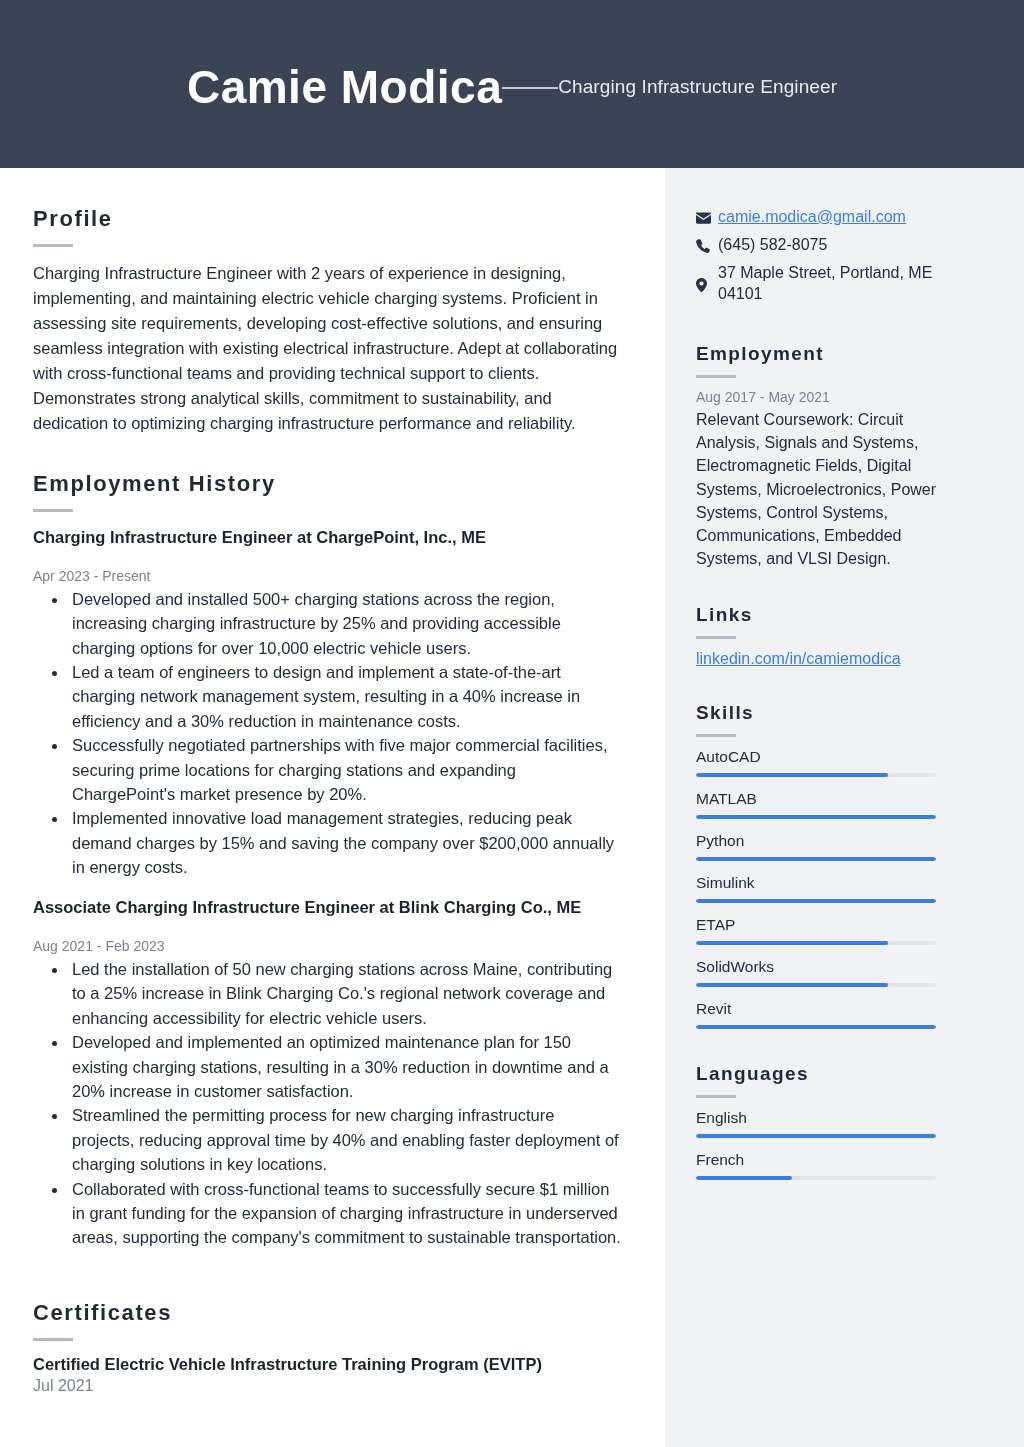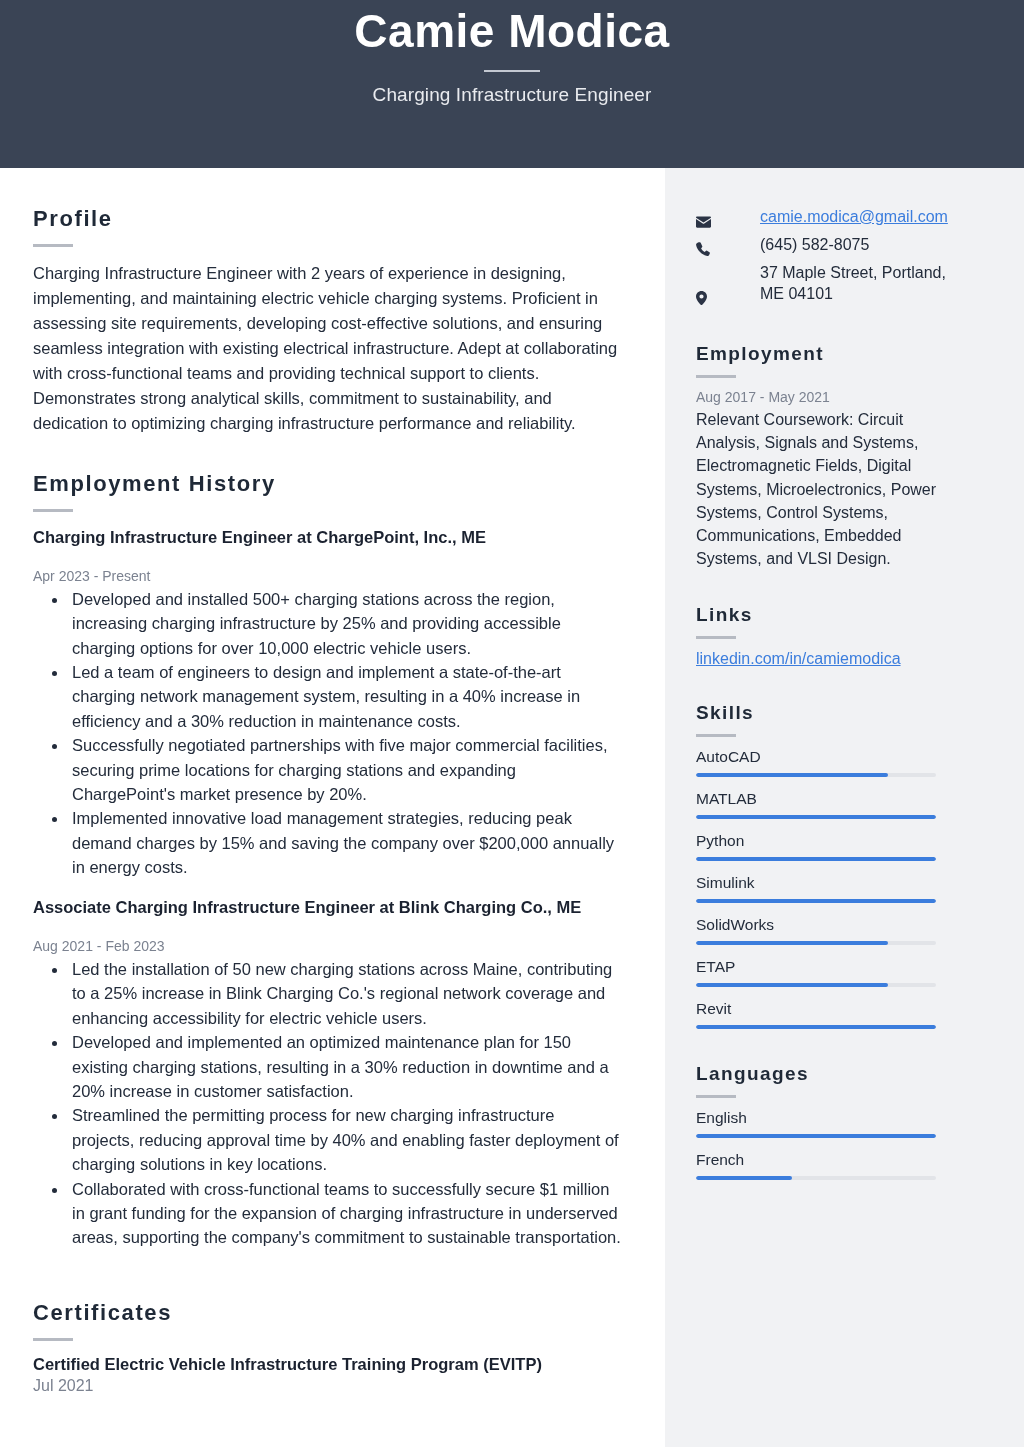--- a/index.html
+++ b/index.html
@@ -16,23 +16,23 @@
     background: #ffffff;
     overflow: hidden;
   }
 
   
   .header {
     background: #3a4455;
     height: 168px;
     width: 100%;
     display: flex;
-    flex-direction: column;
+    flex-direction: row;
     align-items: center;
-    justify-content: flex-start;
+    justify-content: center;
     padding-top: 6px;
   }
   .header-name {
     color: #ffffff;
     font-size: 46px;
     font-weight: bold;
     letter-spacing: 0.5px;
     line-height: 1.1;
   }
   .header-rule {
@@ -126,26 +126,25 @@
   .cert-date {
     font-size: 16px;
     color: #7b8290;
     margin-top: 3px;
   }
 
   
   .contact-list { margin-bottom: 38px; }
   .contact-row {
     display: flex;
-    align-items: flex-end;
+    align-items: center;
     margin-bottom: 6px;
     font-size: 16px;
     color: #232c3b;
     line-height: 1.36;
-    gap: 42px;
   }
   .contact-icon {
     width: 22px;
     min-width: 22px;
     display: flex;
     align-items: flex-start;
     justify-content: flex-start;
     padding-top: 3px;
     color: #2b3445;
   }
@@ -323,27 +322,27 @@
                 <div class="skill-fill" style="width: 100%;"></div>
               </div>
             </div>
             <div class="skill-item">
               <div class="skill-label">Simulink</div>
               <div class="skill-track">
                 <div class="skill-fill" style="width: 100%;"></div>
               </div>
             </div>
             <div class="skill-item">
+              <div class="skill-label">ETAP</div>
+              <div class="skill-track">
+                <div class="skill-fill" style="width: 80%;"></div>
+              </div>
+            </div>
+            <div class="skill-item">
               <div class="skill-label">SolidWorks</div>
-              <div class="skill-track">
-                <div class="skill-fill" style="width: 80%;"></div>
-              </div>
-            </div>
-            <div class="skill-item">
-              <div class="skill-label">ETAP</div>
               <div class="skill-track">
                 <div class="skill-fill" style="width: 80%;"></div>
               </div>
             </div>
             <div class="skill-item">
               <div class="skill-label">Revit</div>
               <div class="skill-track">
                 <div class="skill-fill" style="width: 100%;"></div>
               </div>
             </div>

